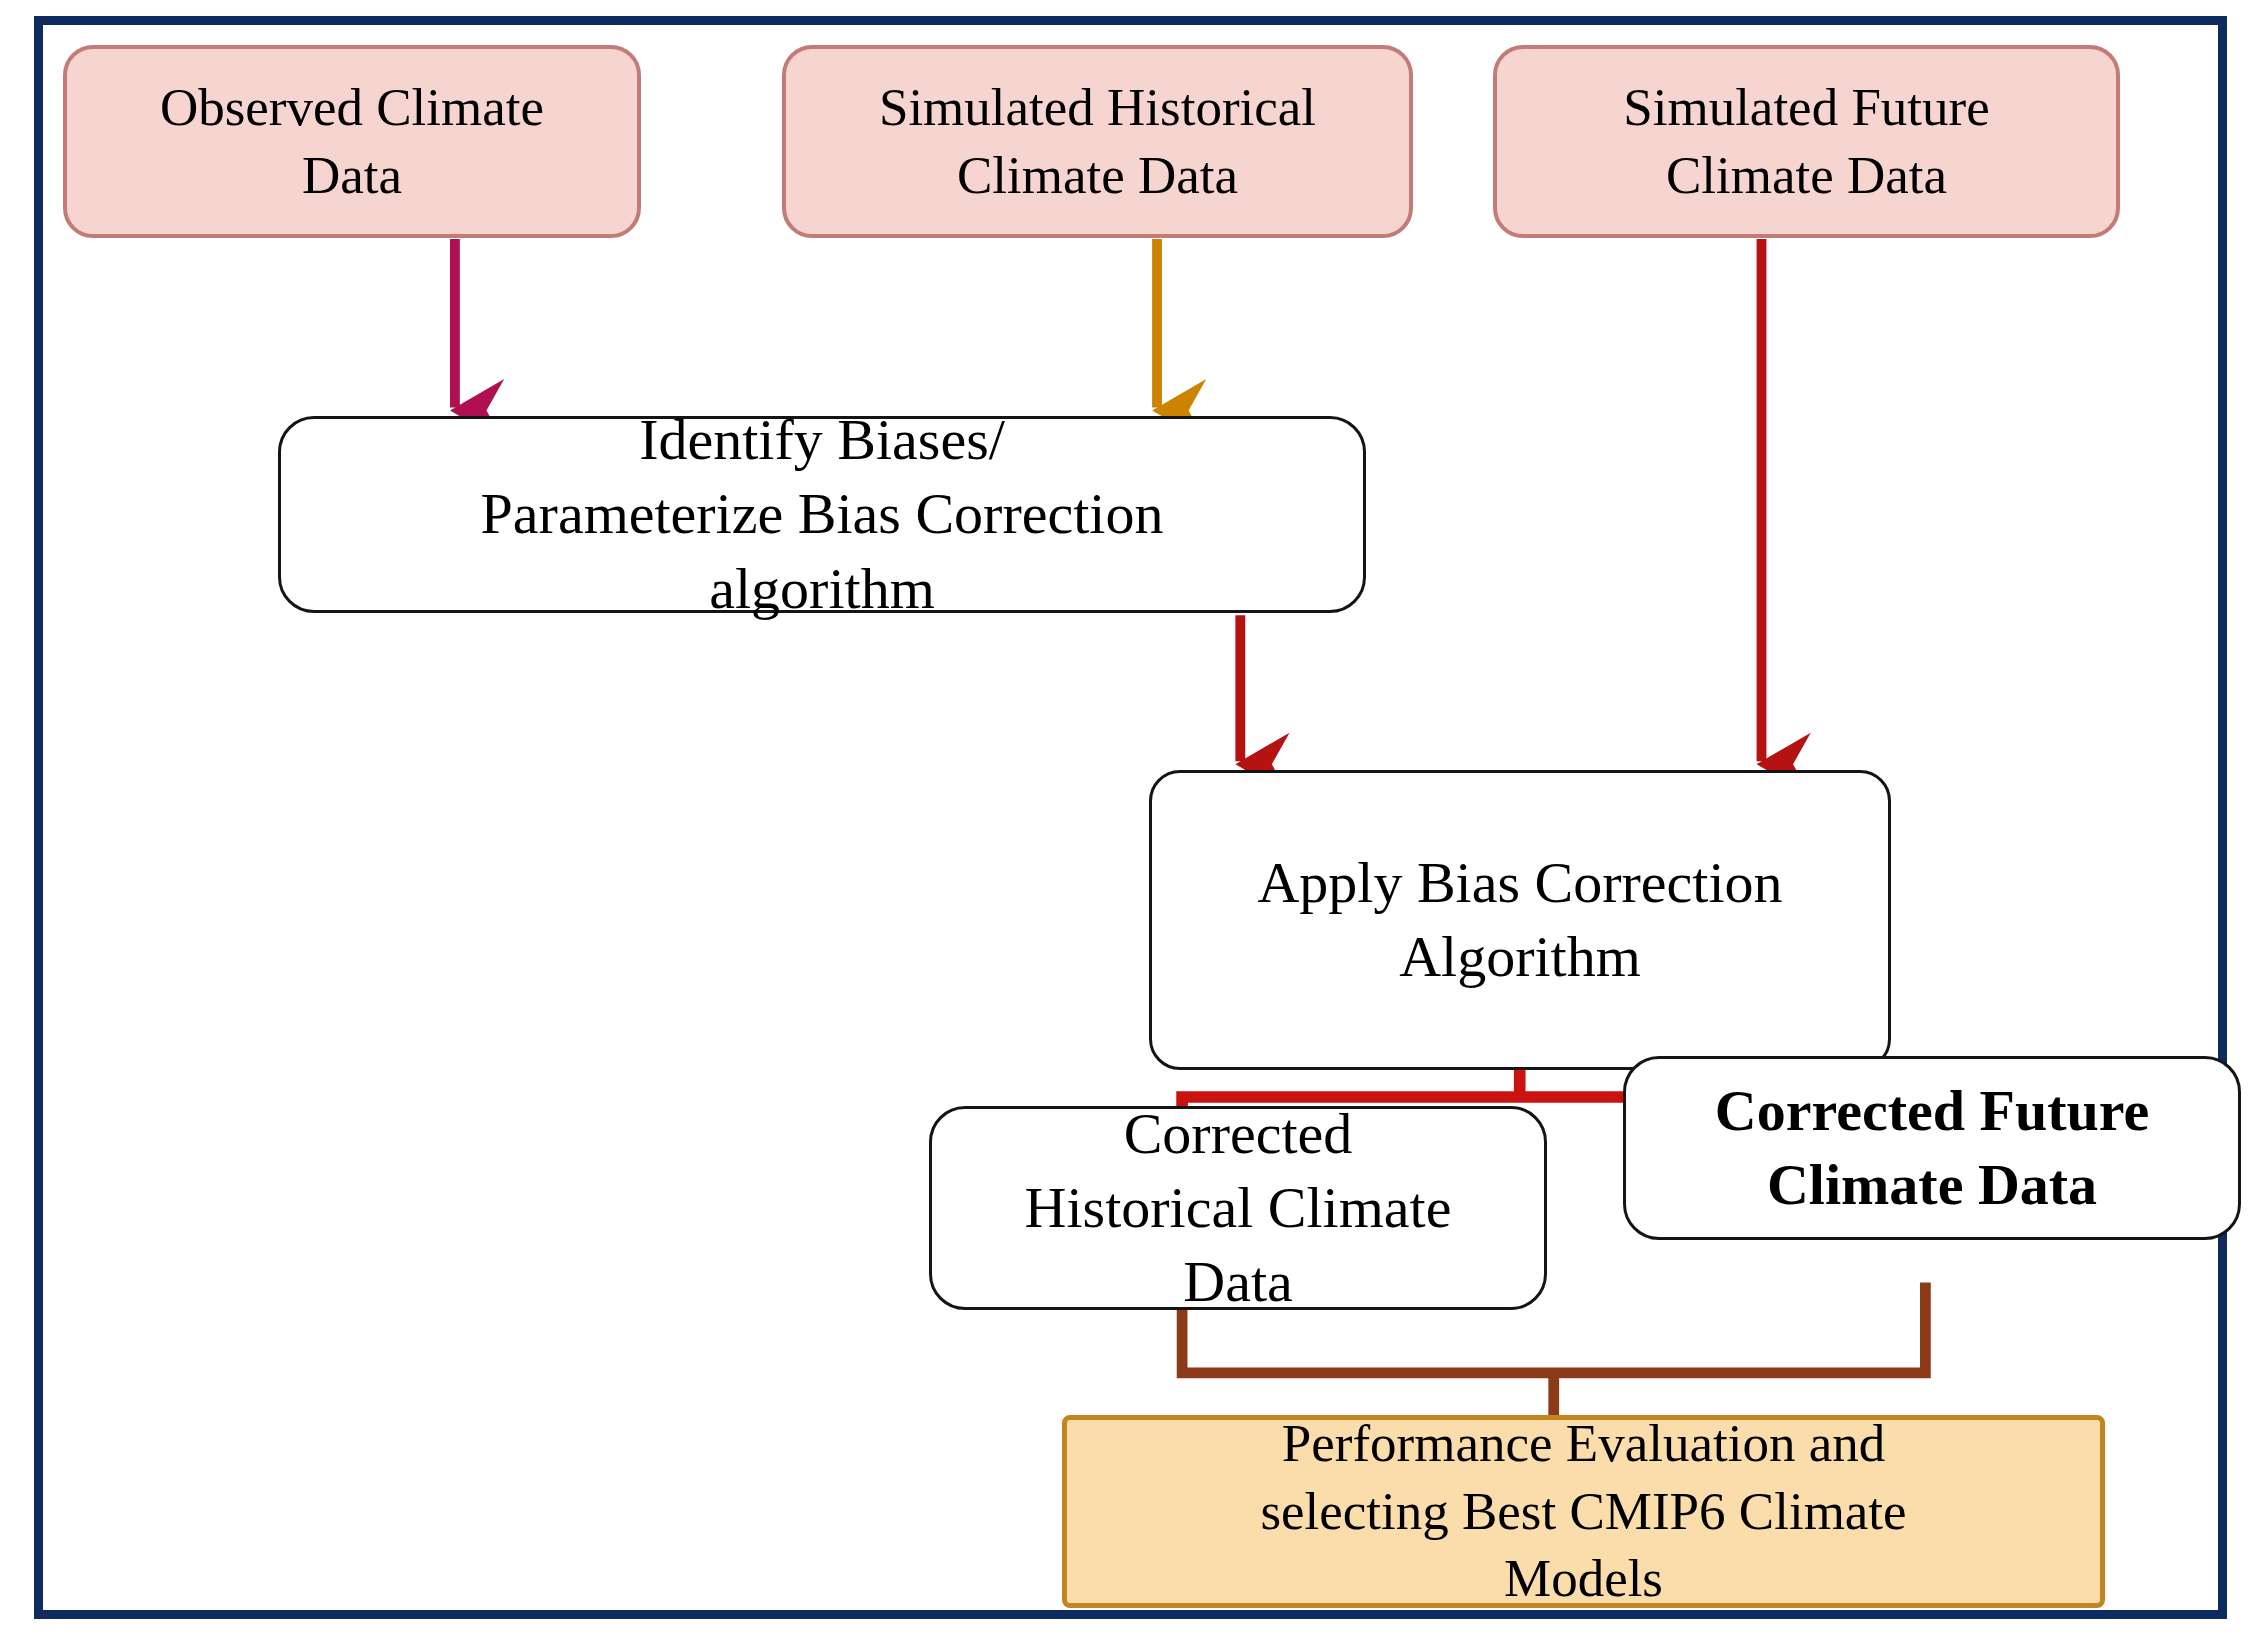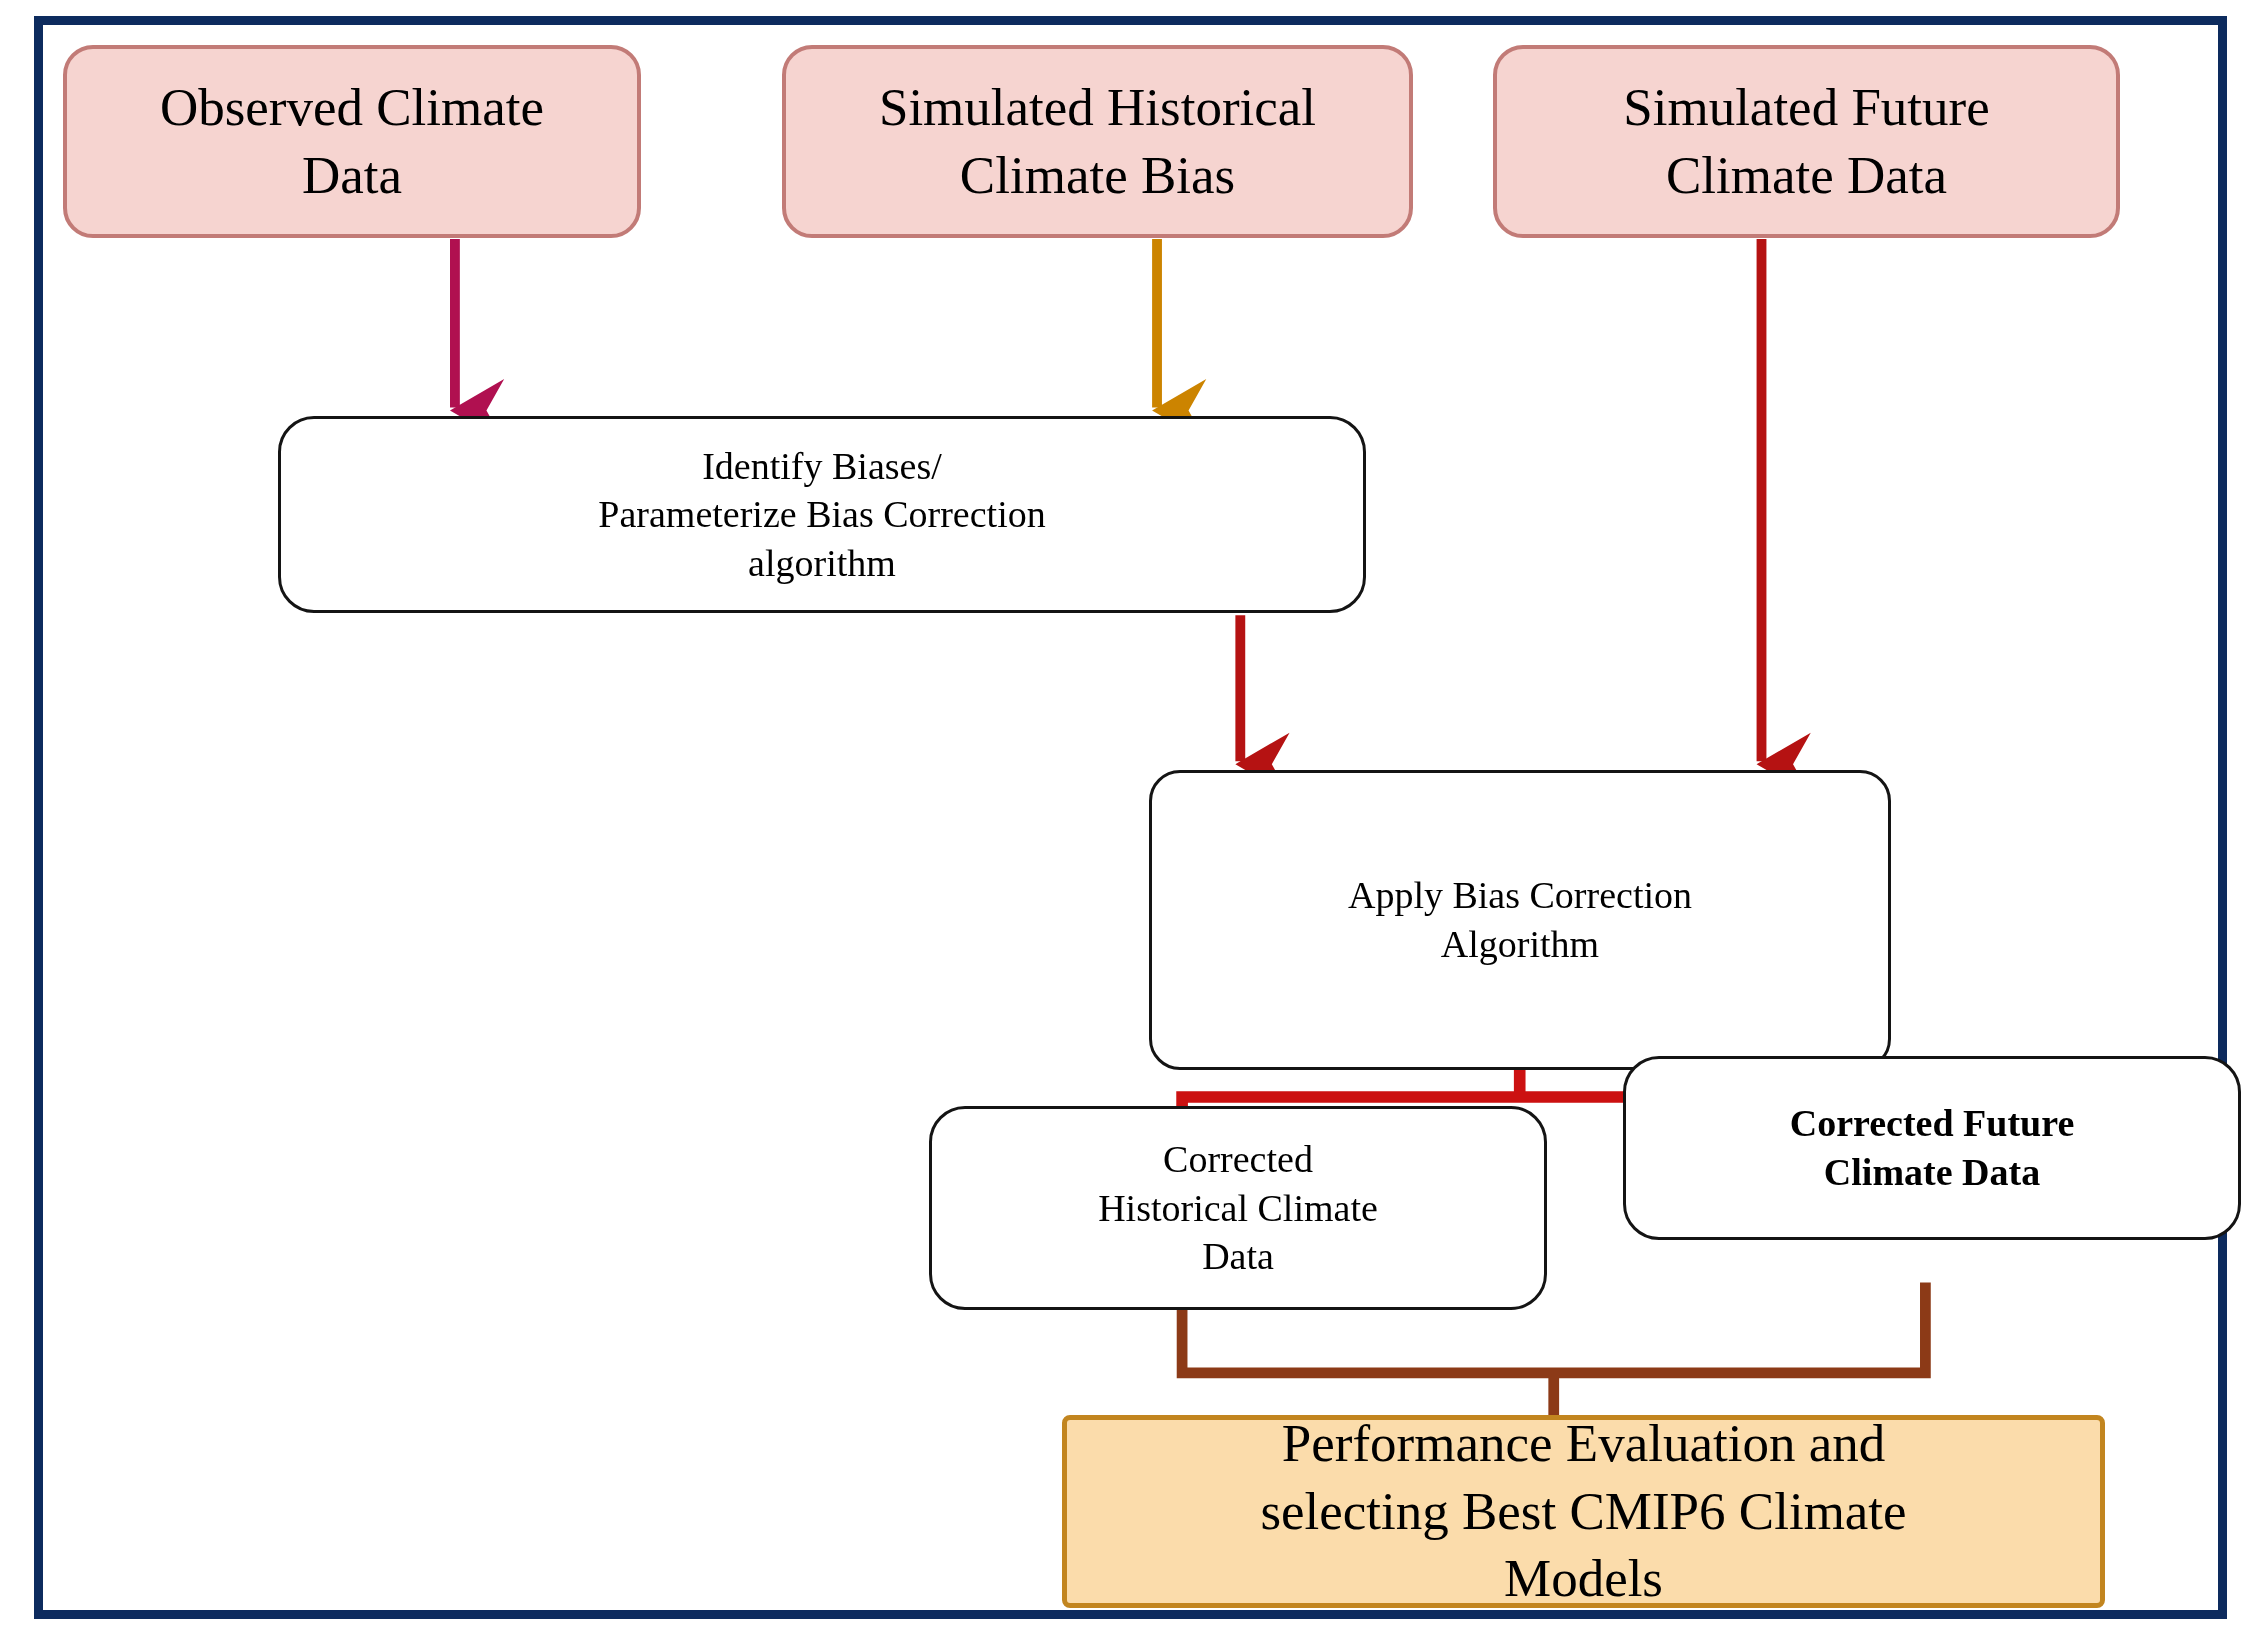--- a/index.html
+++ b/index.html
@@ -57,21 +57,21 @@
   .node.pink {
     background: #f6d4d0;
     border: 4.5px solid #c27b77;
     border-radius: 30px;
     font-size: 53px;
   }
   .node.plain {
     background: #ffffff;
     border: 3.6px solid #141414;
     border-radius: 36px;
-    font-size: 38px;
+    font-size: 58px;
   }
   .node.orange {
     background: #fbdcab;
     border: 5.4px solid #c2851f;
     border-radius: 8px;
     font-size: 53px;
   }
 
   
   #node-observed            { left: 63px;   top: 45px;   width: 578px;  height: 193px; }
@@ -116,21 +116,21 @@
     <path d="M 1320,1438 L 1320,1533 M 2150,1438 L 2150,1533 M 1320,1533 L 2150,1533 M 1735,1533 L 1735,1586" stroke="#8c3a17" stroke-width="12" fill="none" stroke-linecap="square"></path>
   </svg>
 
   <div class="node pink" id="node-observed">
     <span class="node-text">Observed Climate
 Data</span>
   </div>
 
   <div class="node pink" id="node-sim-historical">
     <span class="node-text">Simulated Historical
-Climate Bias</span>
+Climate Data</span>
   </div>
 
   <div class="node pink" id="node-sim-future">
     <span class="node-text">Simulated Future
 Climate Data</span>
   </div>
 
   <div class="node plain" id="node-identify-biases">
     <span class="node-text">Identify Biases/
 Parameterize Bias Correction

